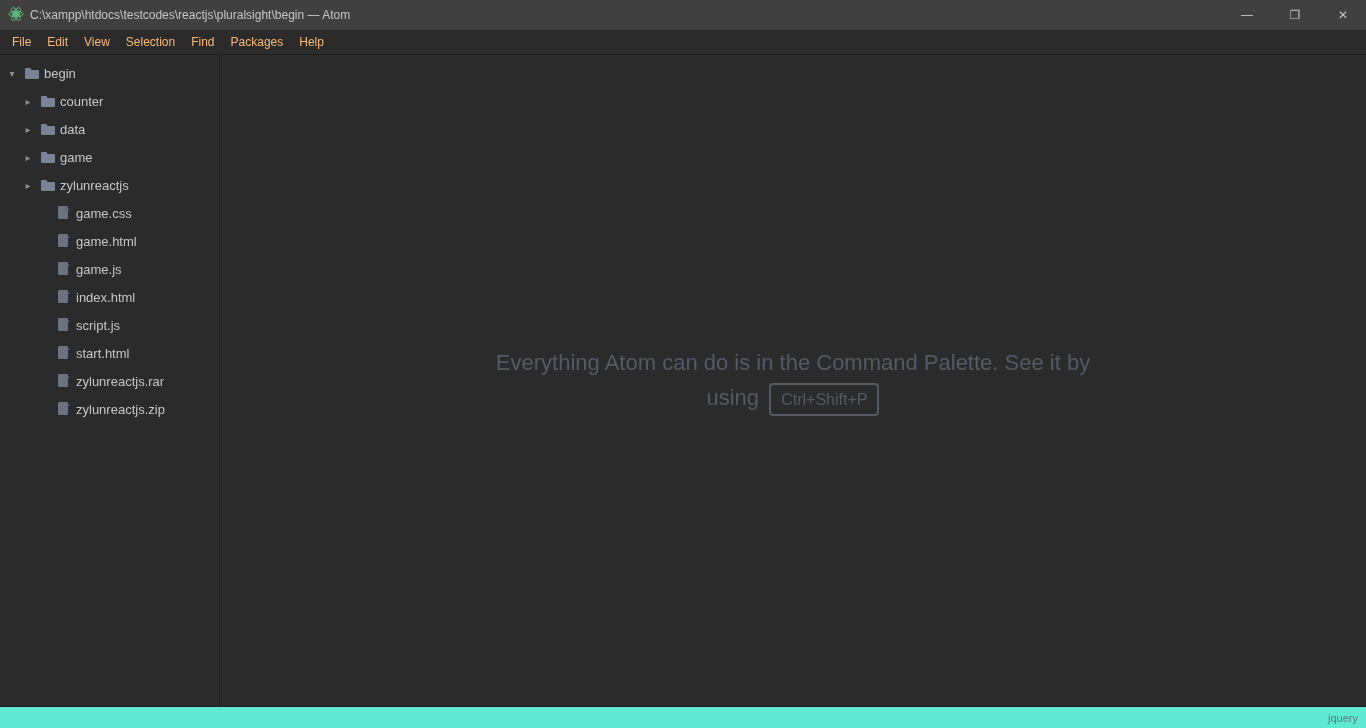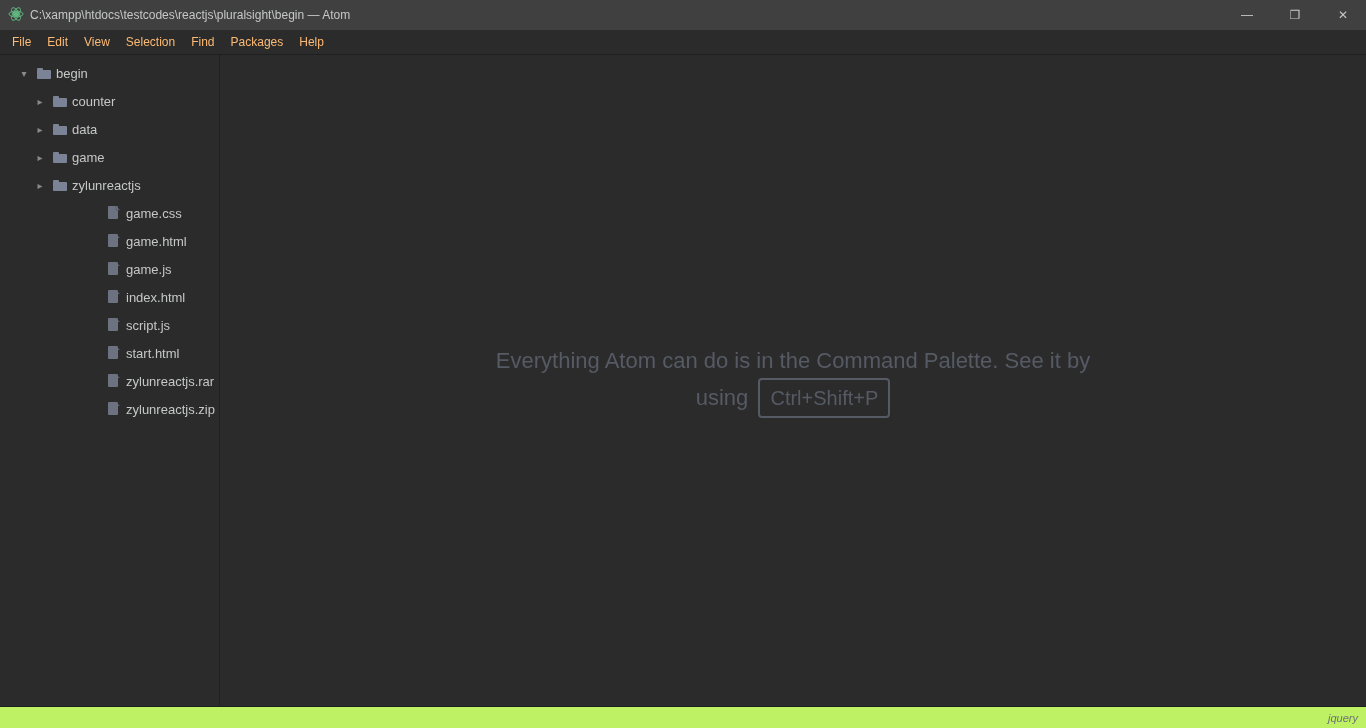--- a/index.html
+++ b/index.html
@@ -78,35 +78,34 @@
 
     
     #sidebar {
       width: 220px;
       min-width: 220px;
       background-color: #2b2b2b;
       overflow-y: auto;
       overflow-x: hidden;
       border-right: 1px solid #1d1f21;
       padding-top: 4px;
-      padding-left: 12px;
     }
 
     .tree-item {
       display: flex;
       align-items: center;
       height: 28px;
       cursor: pointer;
       padding-left: 4px;
       white-space: nowrap;
     }
 
     .tree-indent-0 { padding-left: 4px; }
     .tree-indent-1 { padding-left: 20px; }
-    .tree-indent-2 { padding-left: 36px; margin-left: 38px; }
+    .tree-indent-2 { padding-left: 36px; }
 
     .chevron {
       width: 16px;
       height: 16px;
       display: flex;
       align-items: center;
       justify-content: center;
       font-size: 10px;
       color: #8a8a8a;
       flex-shrink: 0;
@@ -168,37 +167,36 @@
       font-weight: 400;
       line-height: 1.6;
       max-width: 800px;
     }
 
     #welcome-message .kbd {
       display: inline-block;
       border: 2px solid #555a64;
       border-radius: 4px;
       padding: 2px 10px;
-      font-size: 20px;
+      font-size: 16px;
       color: #555a64;
       margin-left: 4px;
     }
 
     
     #status-bar {
       height: 22px;
-      background-color: #bef264;
+      background-color: #5eead4;
       border-top: 1px solid #1d1f21;
       display: flex;
       align-items: center;
       justify-content: flex-end;
       padding: 8px 8px;
       font-size: 11px;
       color: #6d7179;
-      font-style: italic;
     }
 
     
     #sidebar::-webkit-scrollbar {
       width: 6px;
     }
     #sidebar::-webkit-scrollbar-track {
       background: #2b2b2b;
     }
     #sidebar::-webkit-scrollbar-thumb {

